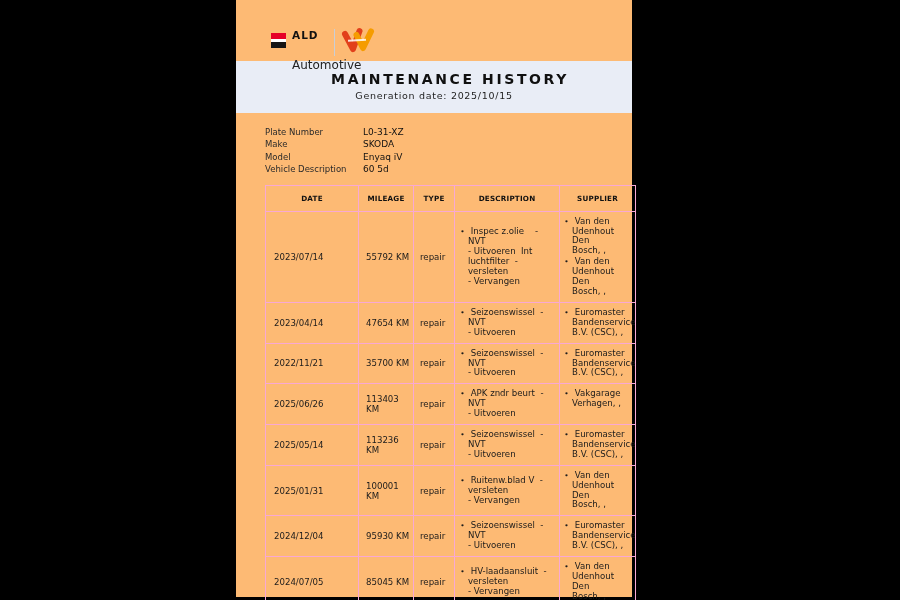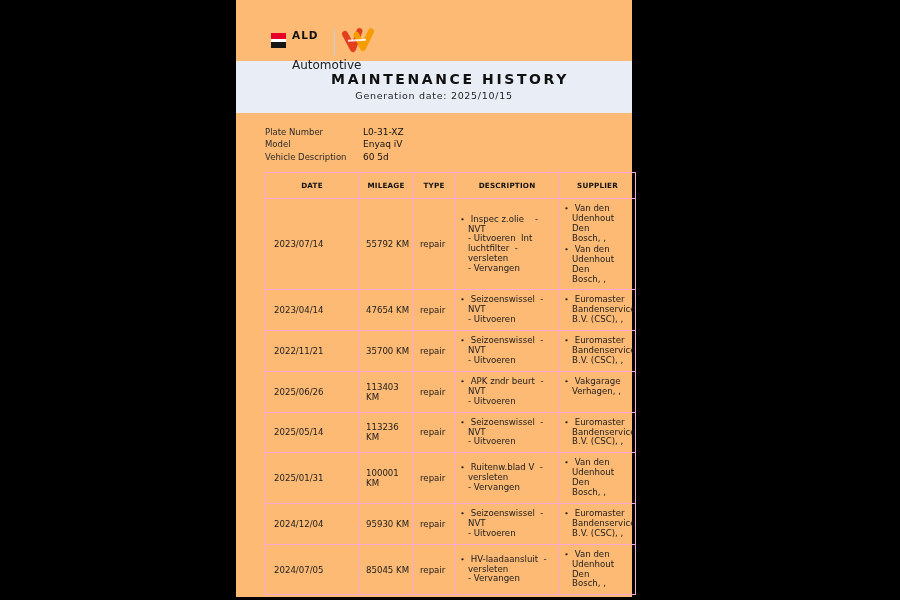--- a/index.html
+++ b/index.html
@@ -76,20 +76,24 @@
     <div class="doc-title">MAINTENANCE HISTORY</div>
     <div class="doc-subtitle">Generation date: 2025/10/15</div>
   </div>
 
   <div class="vehicle" id="vehicle-info">
       <div class="v-row">
         <span class="v-label">Plate Number</span>
         <span class="v-value">L0-31-XZ</span>
       </div>
       <div class="v-row">
+        <span class="v-label">Make</span>
+        <span class="v-value">SKODA</span>
+      </div>
+      <div class="v-row">
         <span class="v-label">Model</span>
         <span class="v-value">Enyaq iV</span>
       </div>
       <div class="v-row">
         <span class="v-label">Vehicle Description</span>
         <span class="v-value">60 5d</span>
       </div>
     </div>
 
   <table class="history">

